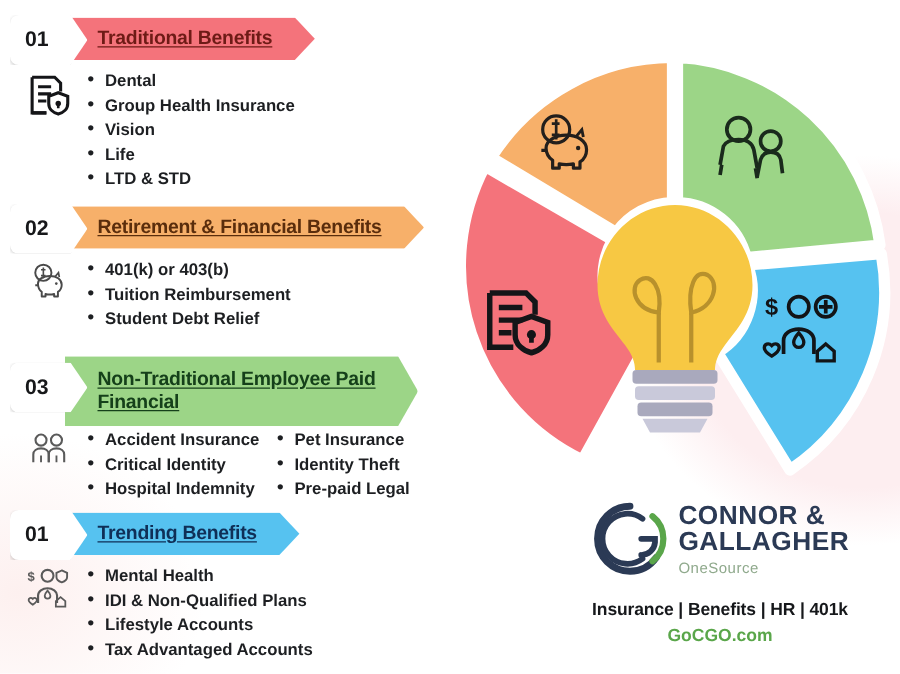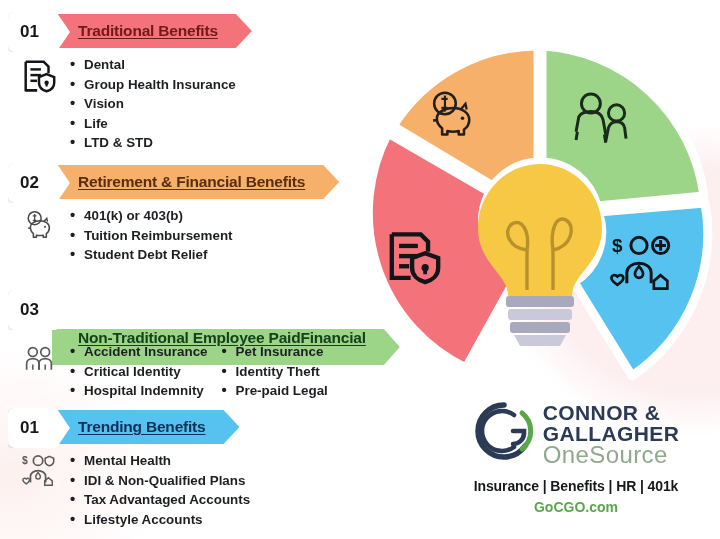--- a/index.html
+++ b/index.html
@@ -32,22 +32,22 @@
 
   .chevron {
     position: absolute; left: 52px; top: 2px;
     height: 34px;
     display: flex; align-items: center;
     padding-left: 26px; padding-right: 34px;
     clip-path: polygon(0 0, calc(100% - 16px) 0, 100% 50%, calc(100% - 16px) 100%, 0 100%);
     justify-content: center;
   }
   .chevron.two-line {
-    height: 36px;
-    flex-direction: row; align-items: flex-start; justify-content: center; margin-top: 44px;
+    height: 56px;
+    flex-direction: column; align-items: flex-start; justify-content: center;
   }
   .chev-red    { background: #F4737B; }
   .chev-orange { background: #F7B06A; }
   .chev-green  { background: #9CD587; }
   .chev-blue   { background: #56C2F0; }
 
   .sec-title {
     font-size: 15.5px; font-weight: bold;
     text-decoration: underline;
     text-underline-offset: 2px;
@@ -98,21 +98,21 @@
 
   
   .logo-block { position: absolute; left: 426px; top: 400px; width: 300px; text-align: center; }
   .logo-row { display: flex; align-items: center; justify-content: center; gap: 8px; }
   .logo-text { text-align: left; line-height: 1; }
   .logo-l1, .logo-l2 {
     font-size: 21px; font-weight: bold; color: #2b3a55;
     letter-spacing: 0.4px; line-height: 21px;
   }
   .logo-l3 {
-    font-size: 24px; color: #8fa98c; letter-spacing: 0.4px;
+    font-size: 12px; color: #8fa98c; letter-spacing: 0.4px;
     line-height: 21px; font-weight: normal;
   }
   .tagline {
     margin-top: 12px; font-size: 14px; font-weight: bold; color: #16181b;
     letter-spacing: -0.1px;
   }
   .weburl { margin-top: 5px; font-size: 14px; font-weight: bold; color: #5aa64a; }
 </style>
 </head>
 <body>
@@ -246,22 +246,22 @@
             <path d="M19 19.5c-1.6 1.8-2.4 3.2-2.4 4.4 0 1.4 1.1 2.4 2.4 2.4s2.4-1 2.4-2.4c0-1.2-.8-2.6-2.4-4.4z" fill="none" stroke="#5a5a5a" stroke-width="1.5"></path>
             <path d="M6.5 26.5c-1.6-1.6-3.5-.6-3.5 1 0 1.6 2 3 3.5 4 1.5-1 3.5-2.4 3.5-4 0-1.6-1.9-2.6-3.5-1z" fill="none" stroke="#5a5a5a" stroke-width="1.5"></path>
             <path d="M30 25l4 3.4V33h-8v-4.6z" fill="none" stroke="#5a5a5a" stroke-width="1.5"></path>
           </svg>
         </div>
         <div class="bullets">
           <div class="bul-cols">
             <ul>
               <li>Mental Health</li>
               <li>IDI &amp; Non-Qualified Plans</li>
+              <li>Lifestyle Accounts</li>
               <li>Tax Advantaged Accounts</li>
-              <li>Lifestyle Accounts</li>
             </ul>
           </div>
         </div>
       </div>
     </div>
   </div>
 
   <div class="diagram">
     <svg width="360" height="360" viewBox="0 0 360 360">
 

